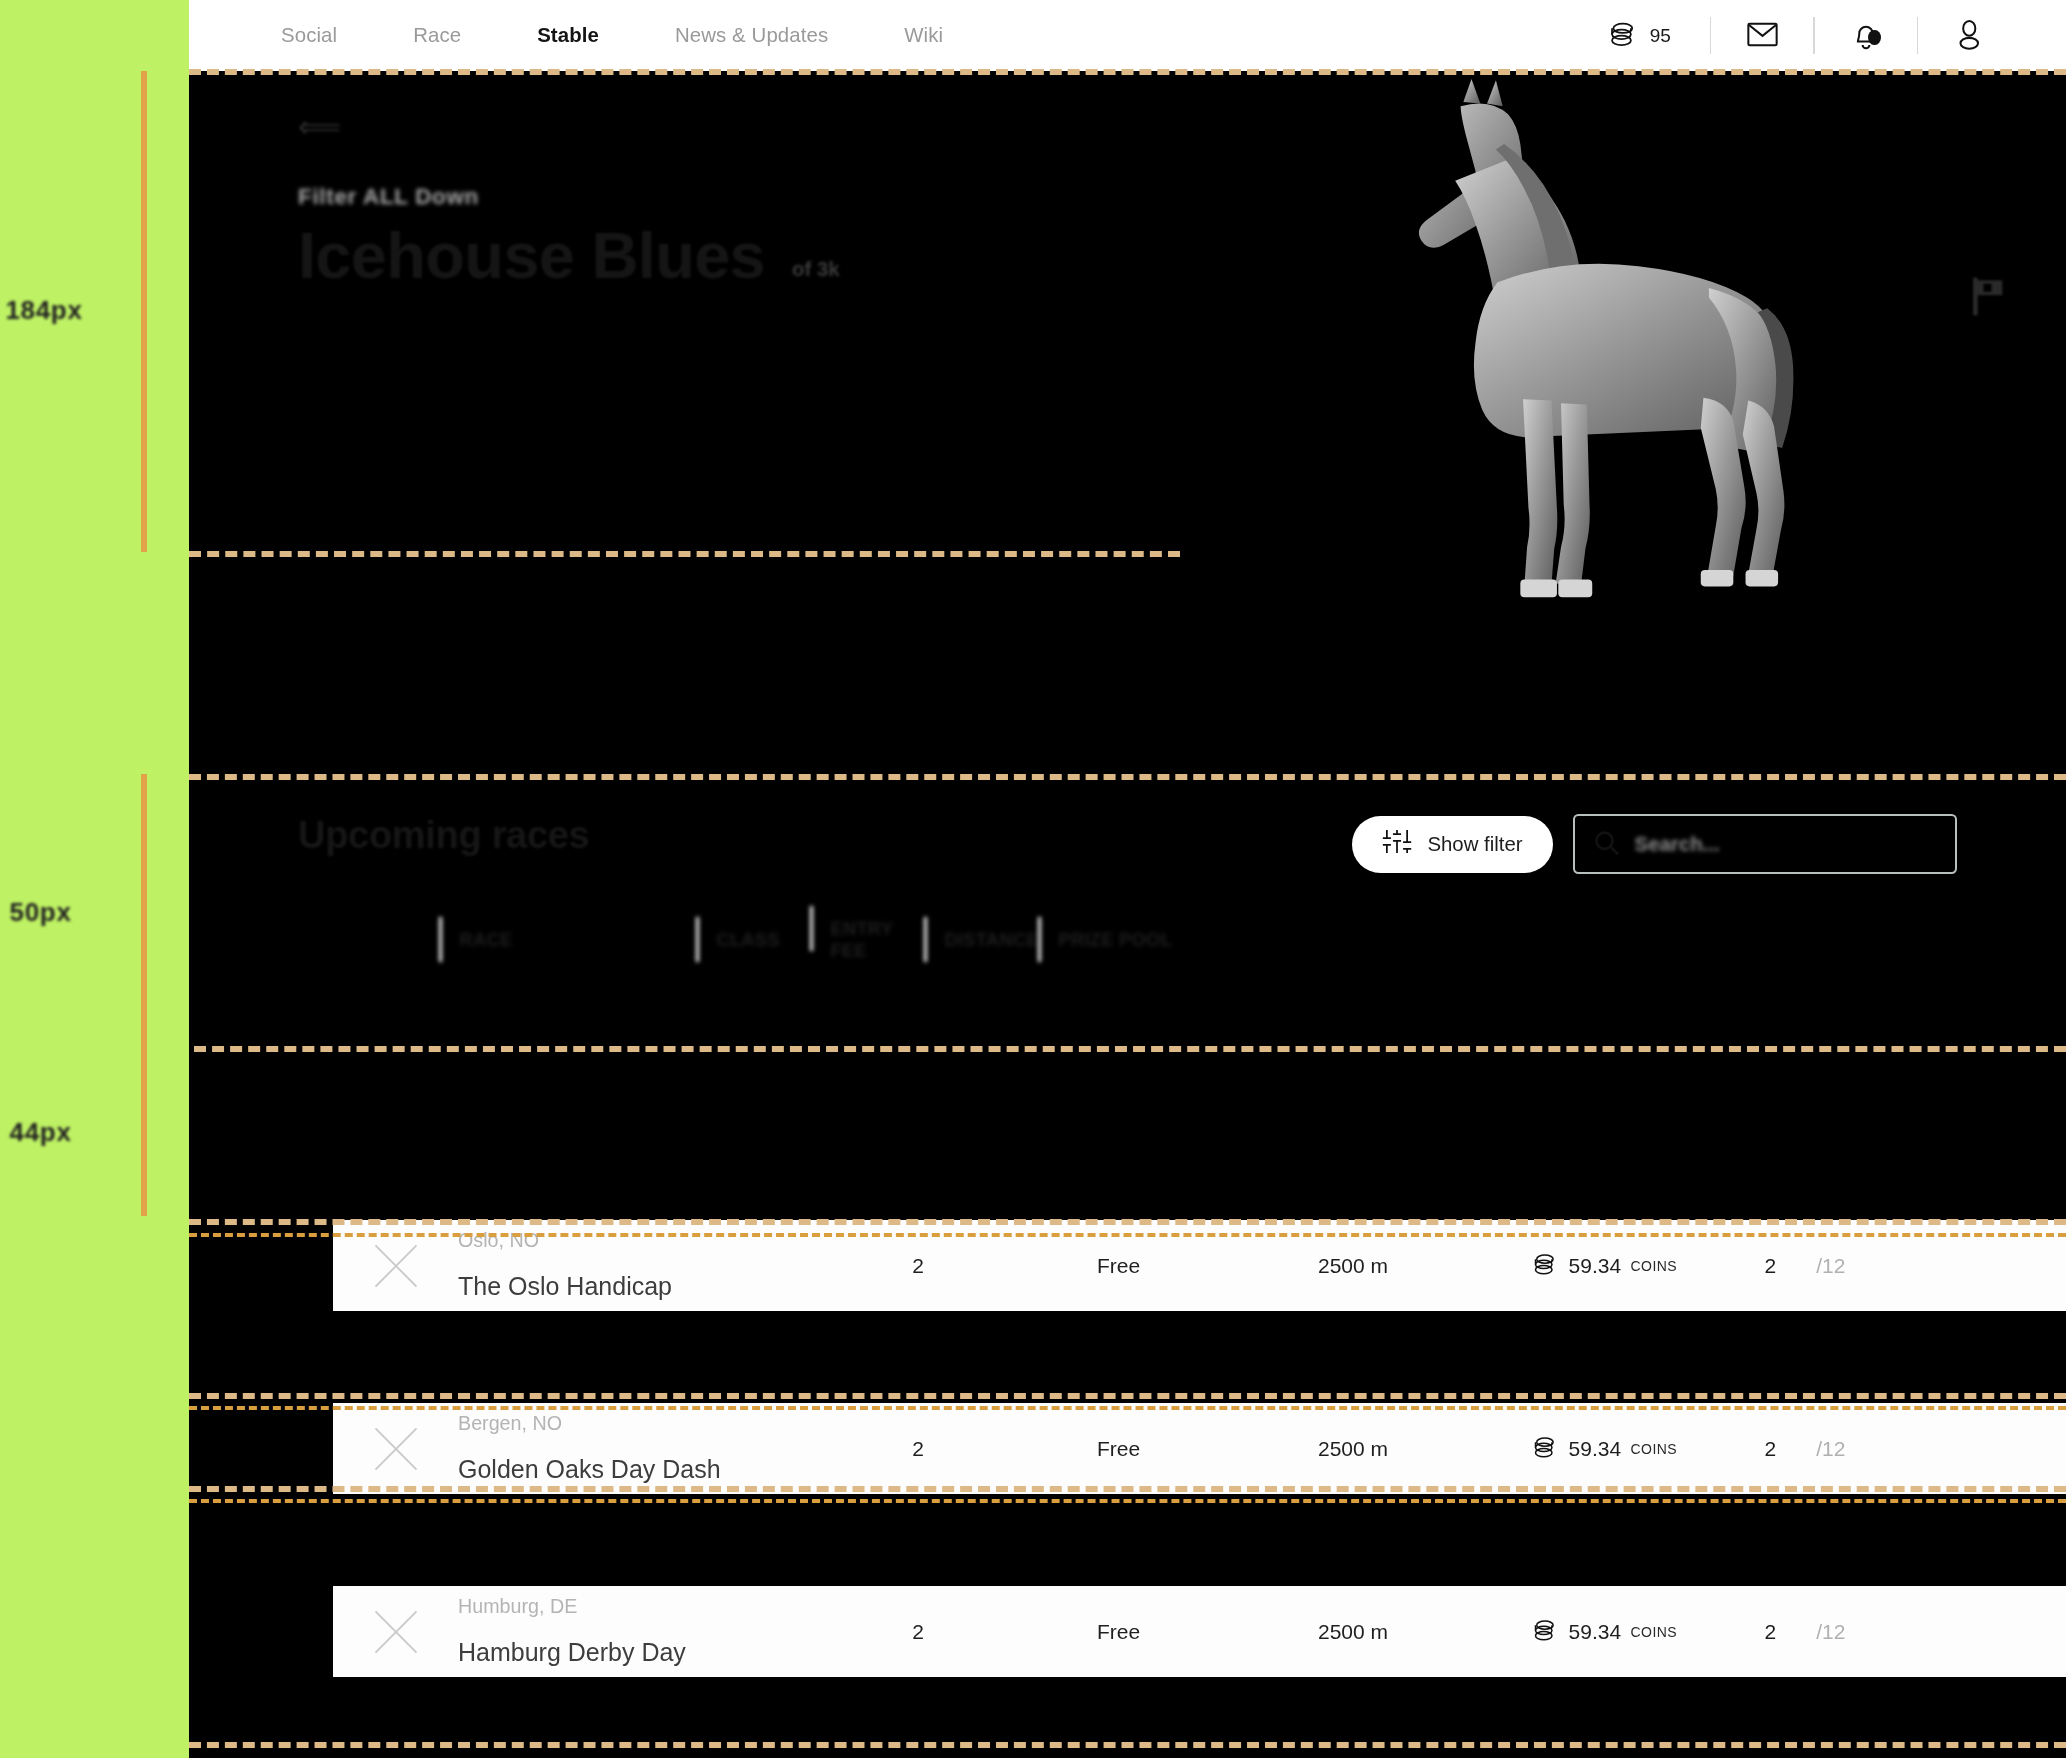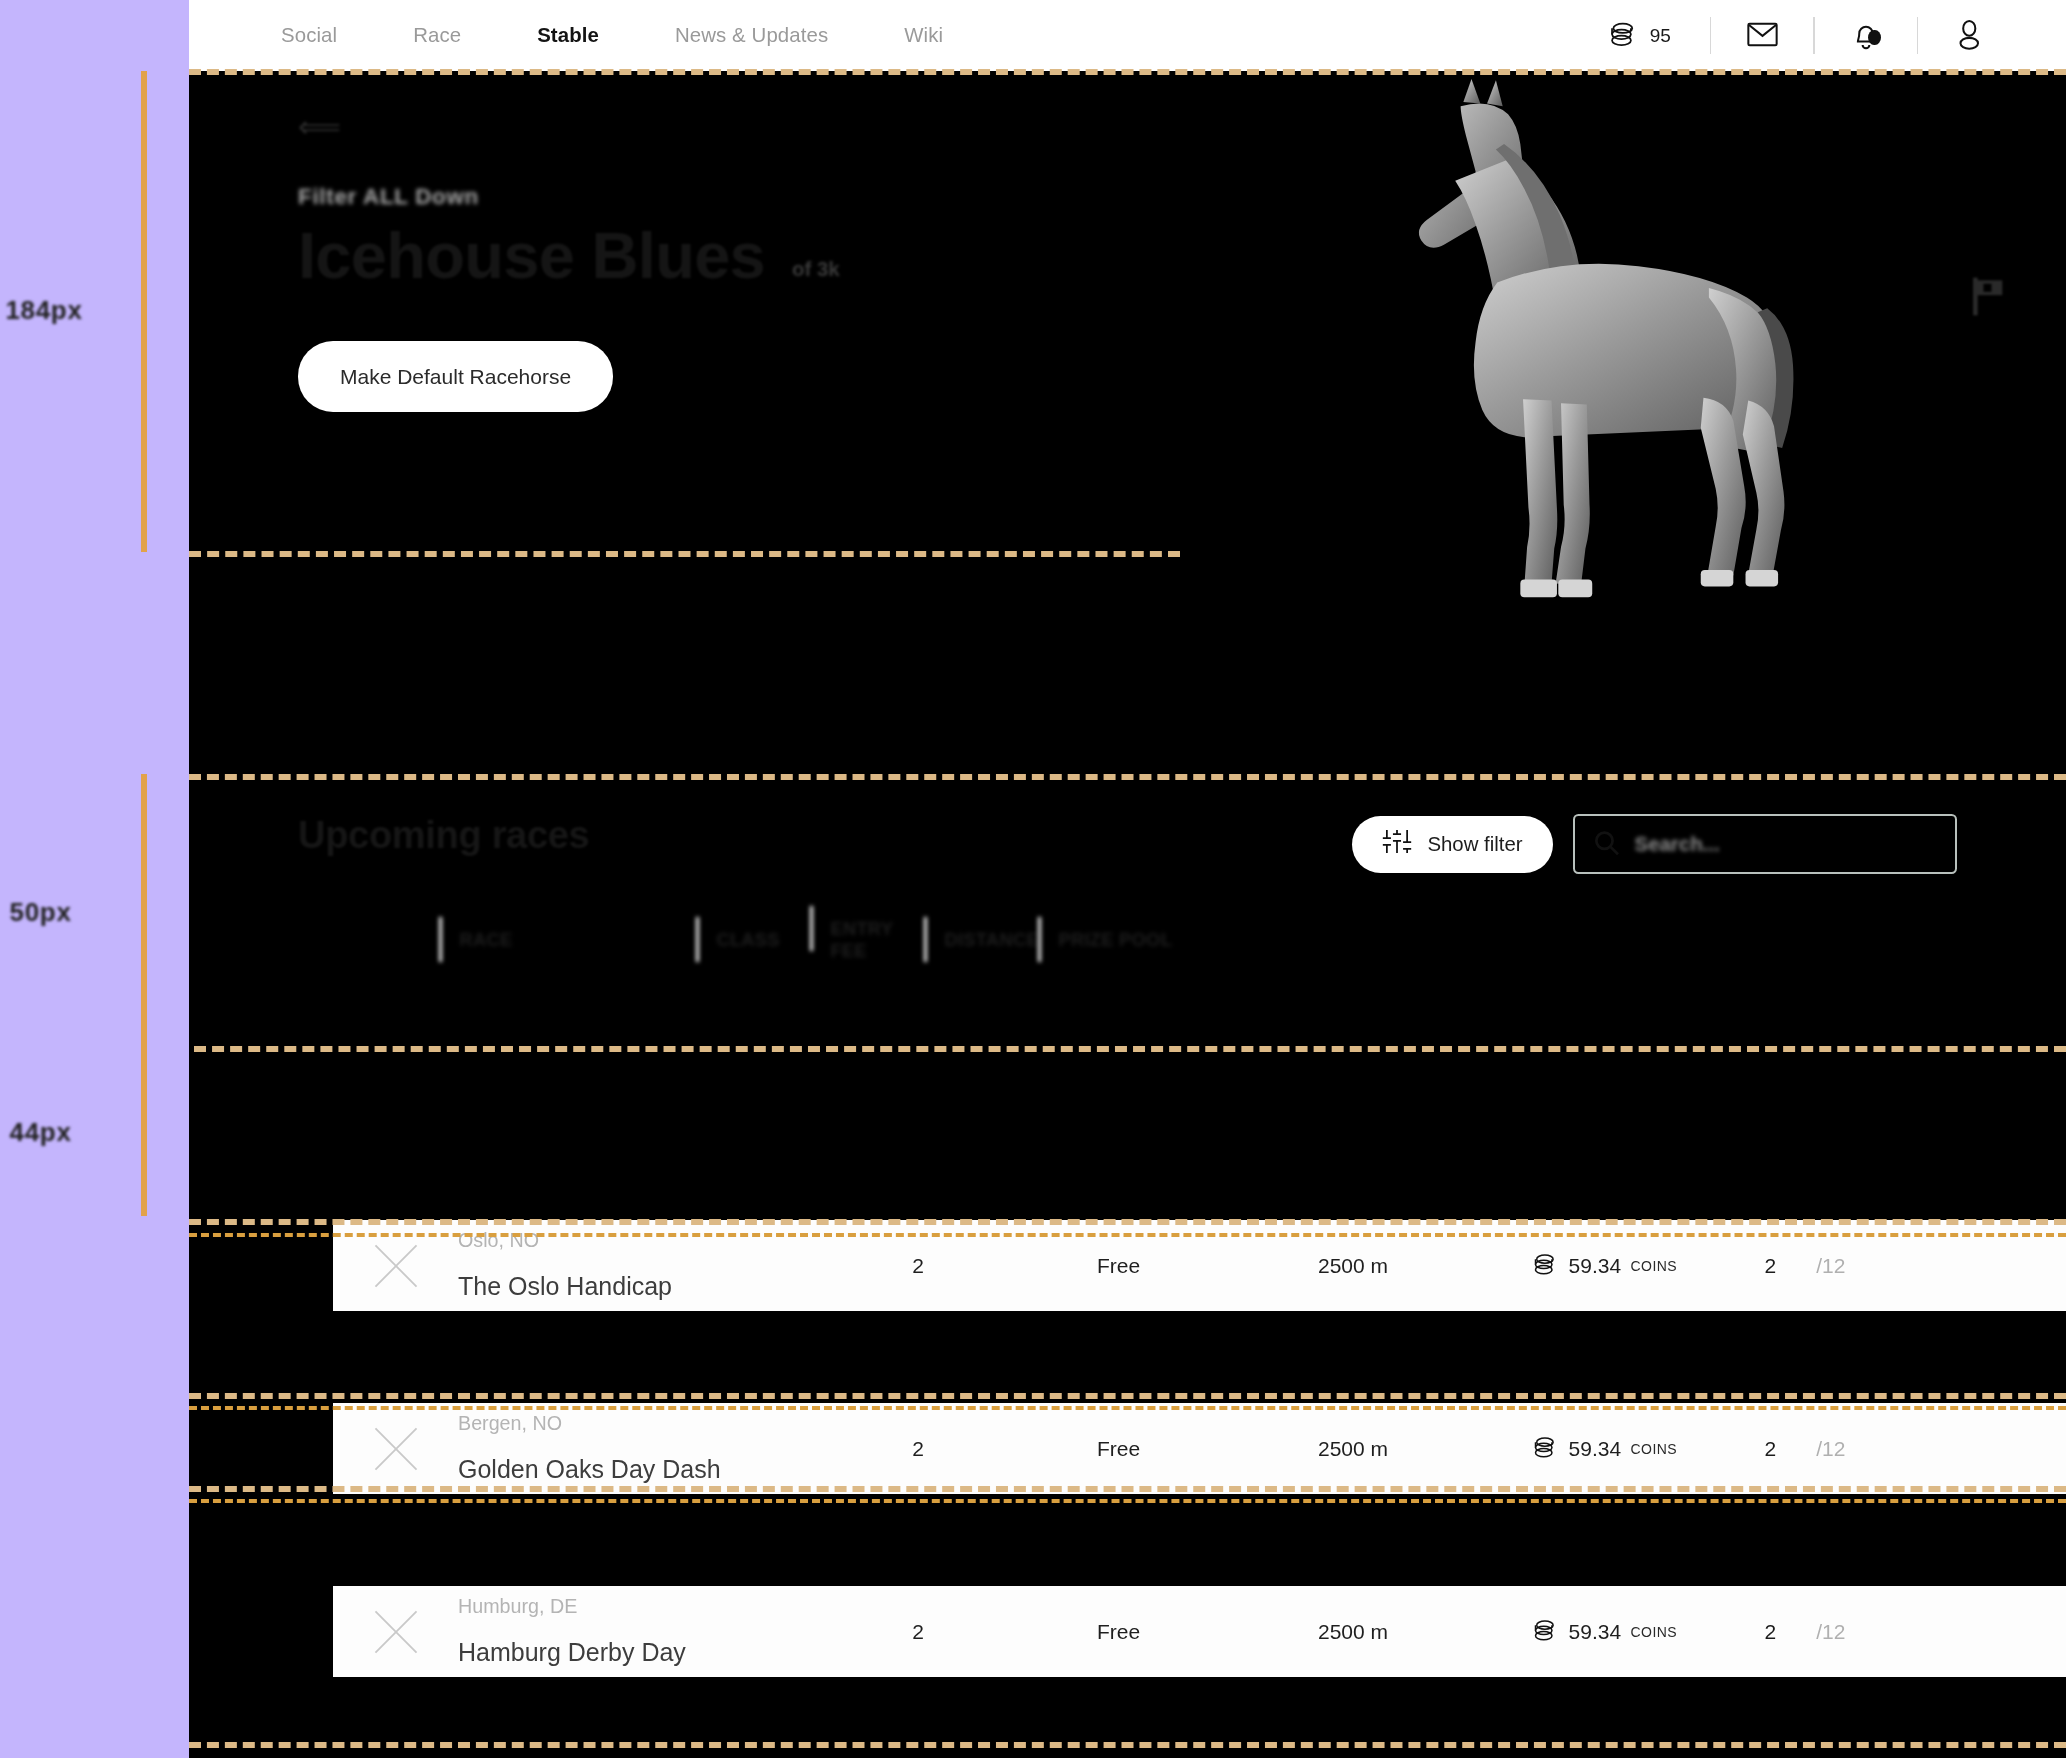--- a/index.html
+++ b/index.html
@@ -3,21 +3,21 @@
 <meta charset="utf-8">
 <style>
   * { box-sizing: border-box; margin: 0; padding: 0; }
   html, body {
     width: 2066px;
     height: 1759px;
     background: #000000;
     font-family: "Liberation Sans", sans-serif;
     overflow: hidden;
   }
-  .page { position: relative; width: 2066px; height: 1759px; background: #c4b5fd; }
+  .page { position: relative; width: 2066px; height: 1759px; background: #bef264; }
 
   
   .topnav {
     position: absolute; left: 189px; top: 0; width: 1877px; height: 71px;
     background: #ffffff; display: flex; align-items: center;
   }
   .nav-links { display: flex; align-items: center; gap: 0; margin-left: 54px; }
   .nav-link {
     font-size: 20.4px; color: #9a9a9a; padding: 0 38px; white-space: nowrap;
     letter-spacing: 0.1px;
@@ -208,21 +208,20 @@
   </div>
 
   <div class="hero">
     <div class="hero-inner">
       <div class="back-arrow">⟸</div>
       <div class="hero-sub">Filter ALL Down</div>
       <div class="hero-title-row">
         <div class="hero-title">Icehouse Blues</div>
         <div class="hero-title-tag">of 3k</div>
       </div>
-      <div class="default-btn">Make Default Racehorse</div>
     </div>
 
     <div class="flag-icon">
       <svg width="39" height="43" viewBox="0 0 58 64" fill="none" stroke="#2a2a2a" stroke-width="7">
         <path d="M8 4v56"></path>
         <path d="M8 8h40v22H8z" fill="#2a2a2a" stroke="none"></path>
         <path d="M20 13h12v12H20z" fill="#000" stroke="none"></path>
       </svg>
     </div>
 

